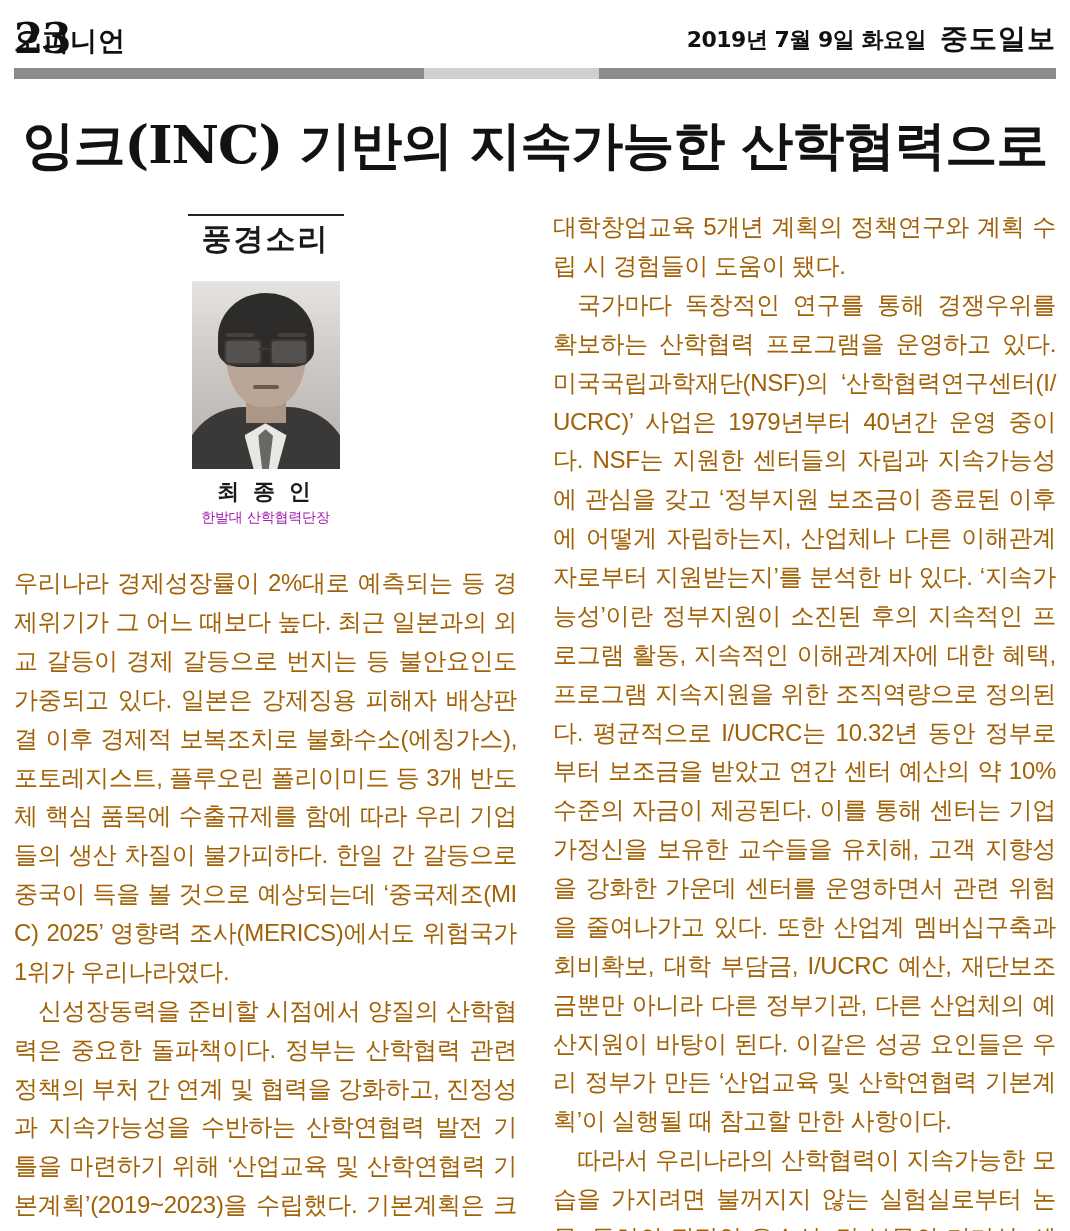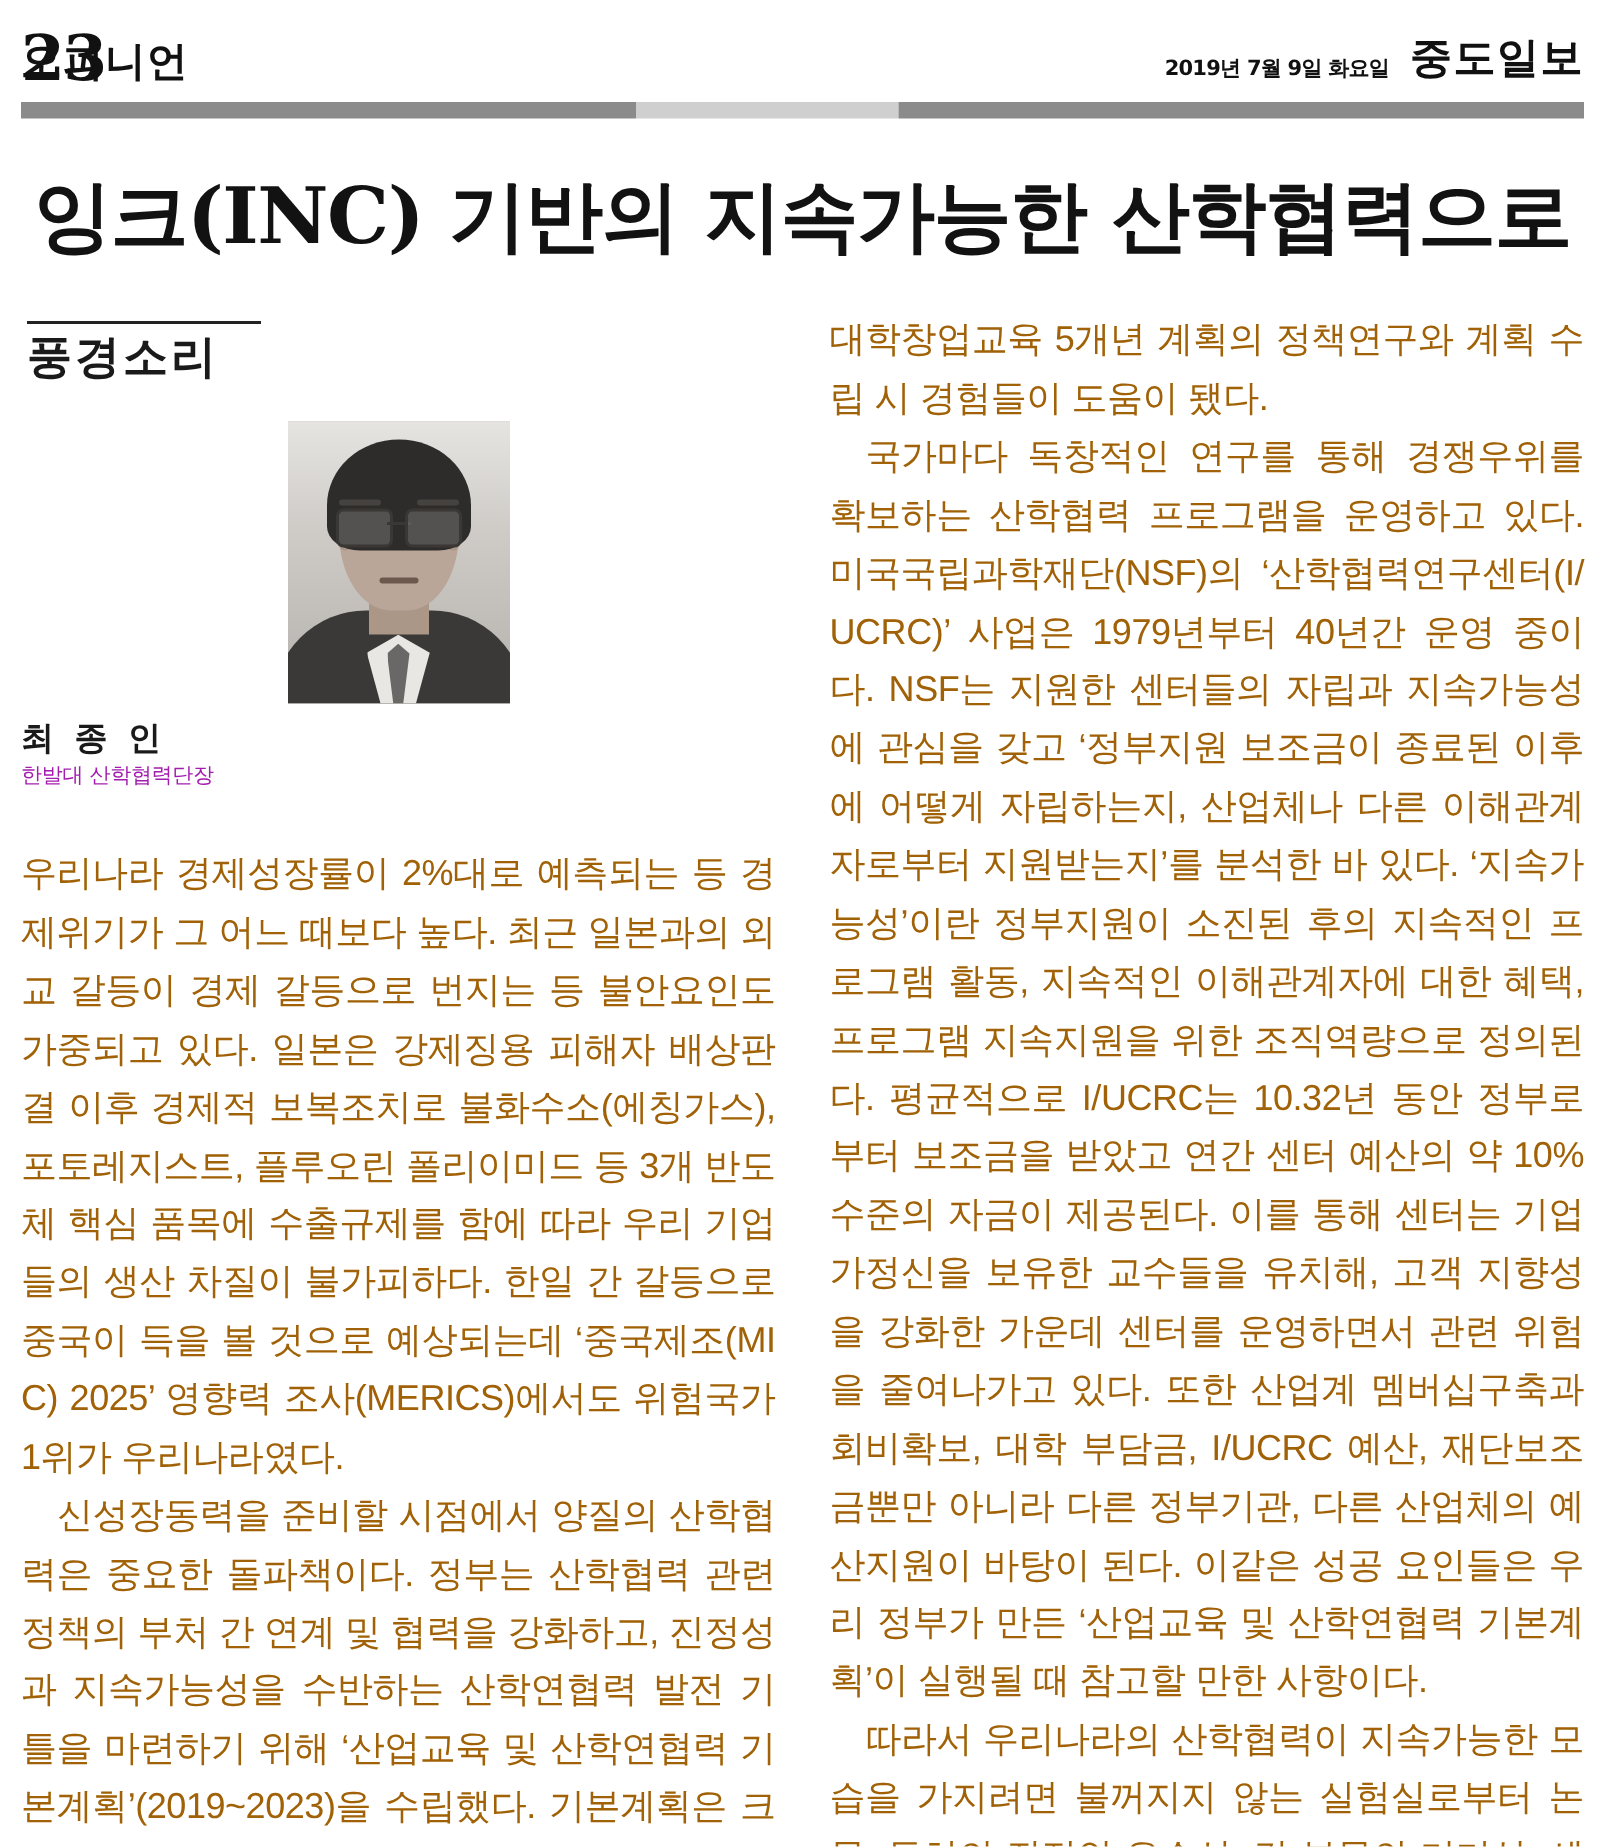--- a/index.html
+++ b/index.html
@@ -57,21 +57,21 @@
     display: flex;
     align-items: flex-end;
     gap: 14px;
     padding-bottom: 4px;
     position: relative;
     z-index: 2;
   }
   .issue-date {
     font-family: "DejaVu Sans", "Liberation Sans", sans-serif;
     font-weight: 700;
-    font-size: 14px;
+    font-size: 22px;
     letter-spacing: -0.5px;
     color: #111;
     padding-bottom: 3px;
     white-space: nowrap;
   }
   .paper-name {
     font-family: "DejaVu Serif", "Liberation Serif", serif;
     font-weight: 700;
     font-size: 28px;
     letter-spacing: 1px;
@@ -112,21 +112,21 @@
   }
   .col {
     flex: 1 1 0;
     min-width: 0;
   }
   .col-left { width: 490px; }
   .col-right { width: 490px; }
 
   
   .author-block {
-    text-align: left;
+    text-align: center;
     padding-top: 6px;
   }
   .column-brand-wrap {
     display: inline-block;
     padding: 0 4px;
   }
   .column-brand-rule {
     border-top: 2px solid #222;
     width: 156px;
     margin: 0 auto 6px auto;

